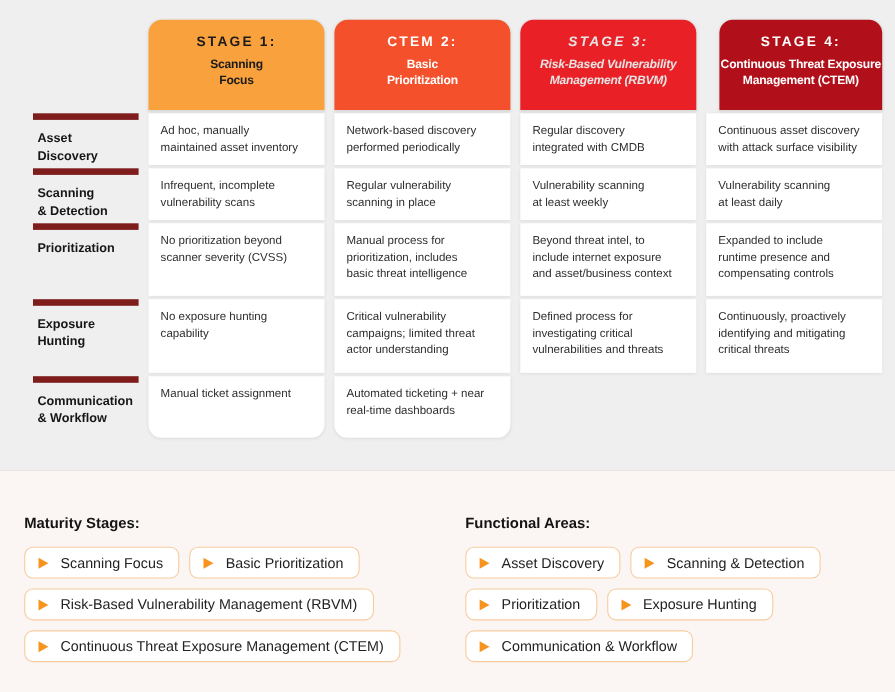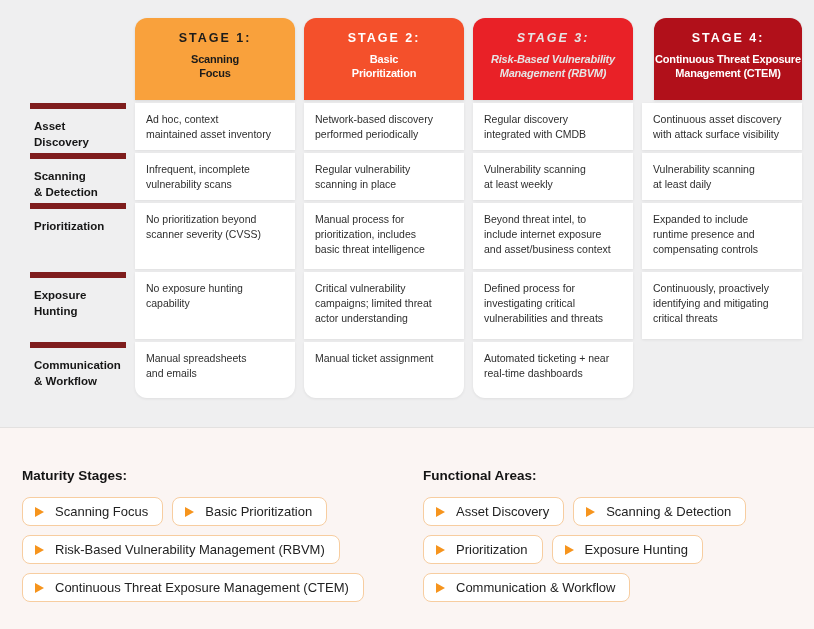--- a/index.html
+++ b/index.html
@@ -72,37 +72,37 @@
 
 <div class="matrix-section">
   <div class="matrix-grid" id="matrix-grid">
       <div class="corner-cell"></div>
       <div class="stage-header" style="background: rgb(249, 161, 60); color: rgb(27, 27, 27);">
         <div class="stage-label">STAGE 1:</div>
         <div class="stage-name">Scanning
 Focus</div>
       </div>
       <div class="stage-header" style="background: rgb(244, 80, 43); color: rgb(255, 255, 255);">
-        <div class="stage-label">STAGE 2:</div>
+        <div class="stage-label">CTEM 2:</div>
         <div class="stage-name">Basic
 Prioritization</div>
       </div>
       <div class="stage-header" style="background: rgb(233, 33, 39); color: #e5e5e5; font-style: italic;">
         <div class="stage-label">STAGE 3:</div>
         <div class="stage-name">Risk-Based Vulnerability
 Management (RBVM)</div>
       </div>
       <div class="stage-header" style="background: rgb(177, 16, 26); color: rgb(255, 255, 255); margin-left: 12px;">
         <div class="stage-label">STAGE 4:</div>
         <div class="stage-name">Continuous Threat Exposure
 Management (CTEM)</div>
       </div>
       <div class="row-label">Asset
 Discovery</div>
-      <div class="matrix-cell">Ad hoc, context
+      <div class="matrix-cell">Ad hoc, manually
 maintained asset inventory</div>
       <div class="matrix-cell">Network-based discovery
 performed periodically</div>
       <div class="matrix-cell">Regular discovery
 integrated with CMDB</div>
       <div class="matrix-cell">Continuous asset discovery
 with attack surface visibility</div>
       <div class="row-label">Scanning
 &amp; Detection</div>
       <div class="matrix-cell">Infrequent, incomplete
@@ -133,22 +133,20 @@
 campaigns; limited threat
 actor understanding</div>
       <div class="matrix-cell">Defined process for
 investigating critical
 vulnerabilities and threats</div>
       <div class="matrix-cell">Continuously, proactively
 identifying and mitigating
 critical threats</div>
       <div class="row-label">Communication
 &amp; Workflow</div>
-      <div class="matrix-cell cell-last">Manual spreadsheets
-and emails</div>
       <div class="matrix-cell cell-last">Manual ticket assignment</div>
       <div class="matrix-cell cell-last">Automated ticketing + near
 real-time dashboards</div>
     </div>
 </div>
 
 <div class="legend-section">
   <div class="legend-group legend-left">
     <div class="legend-title">Maturity Stages:</div>
     <div class="pill-wrap" id="maturity-pills">

